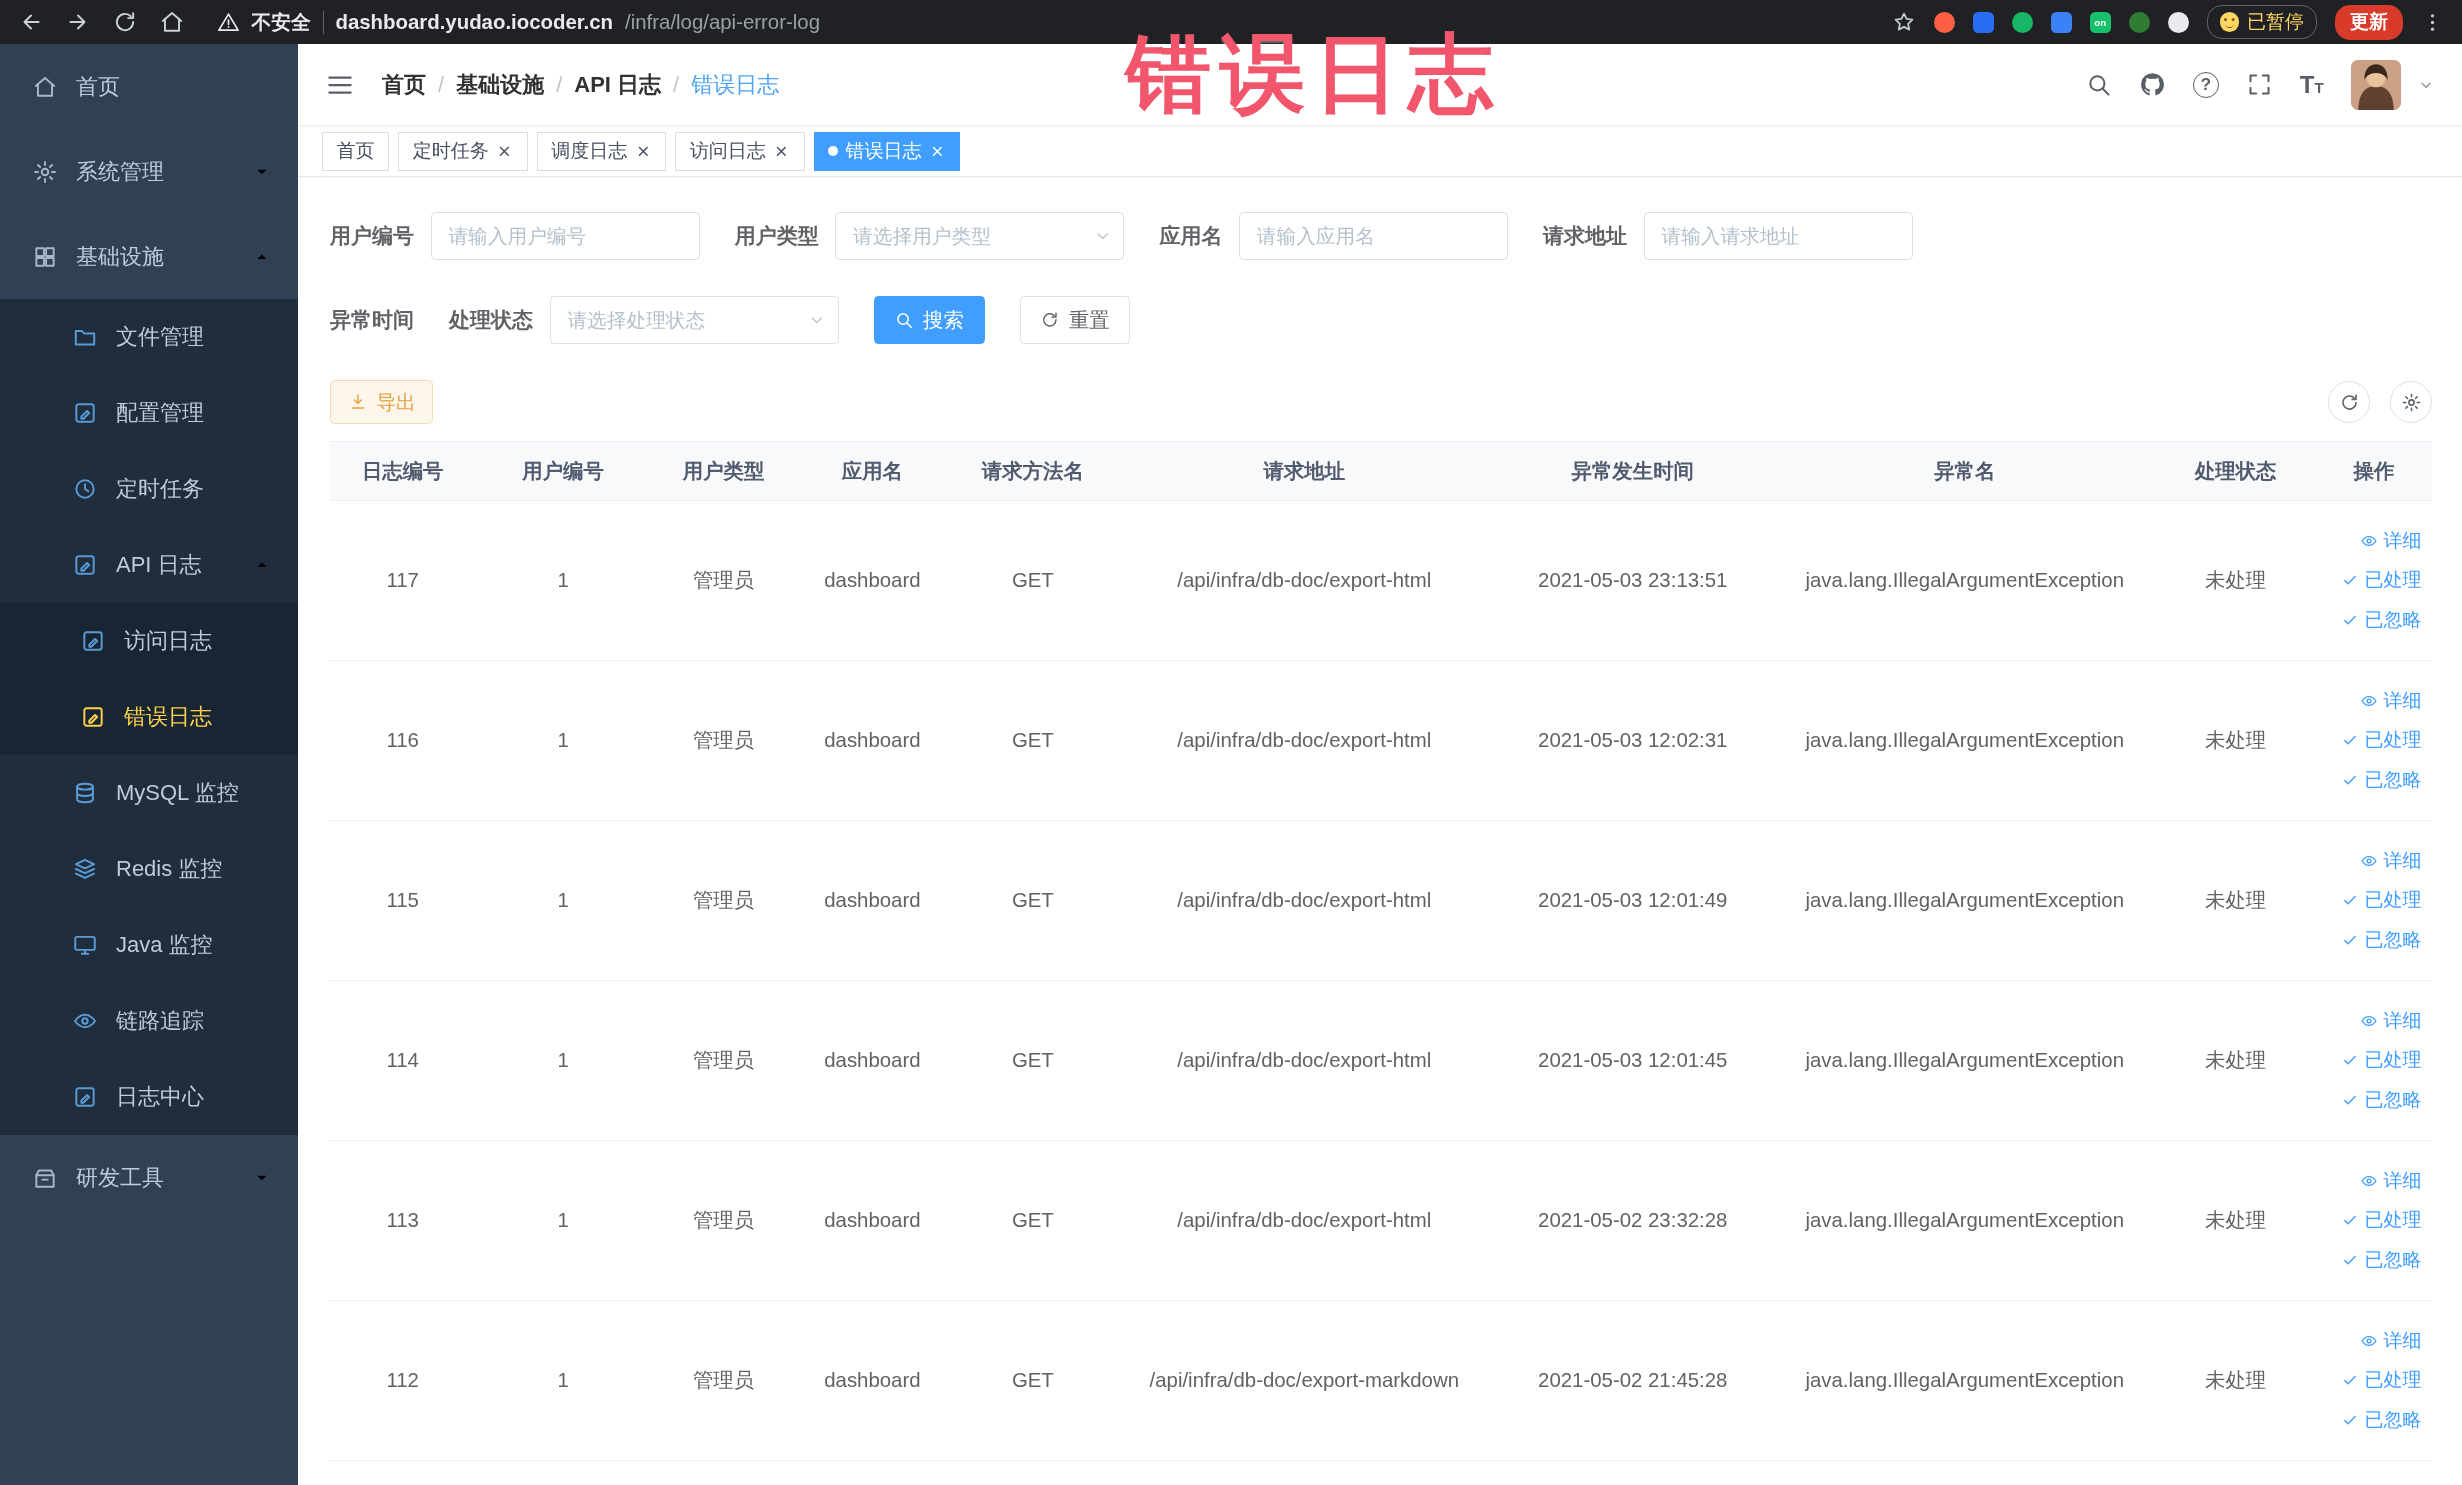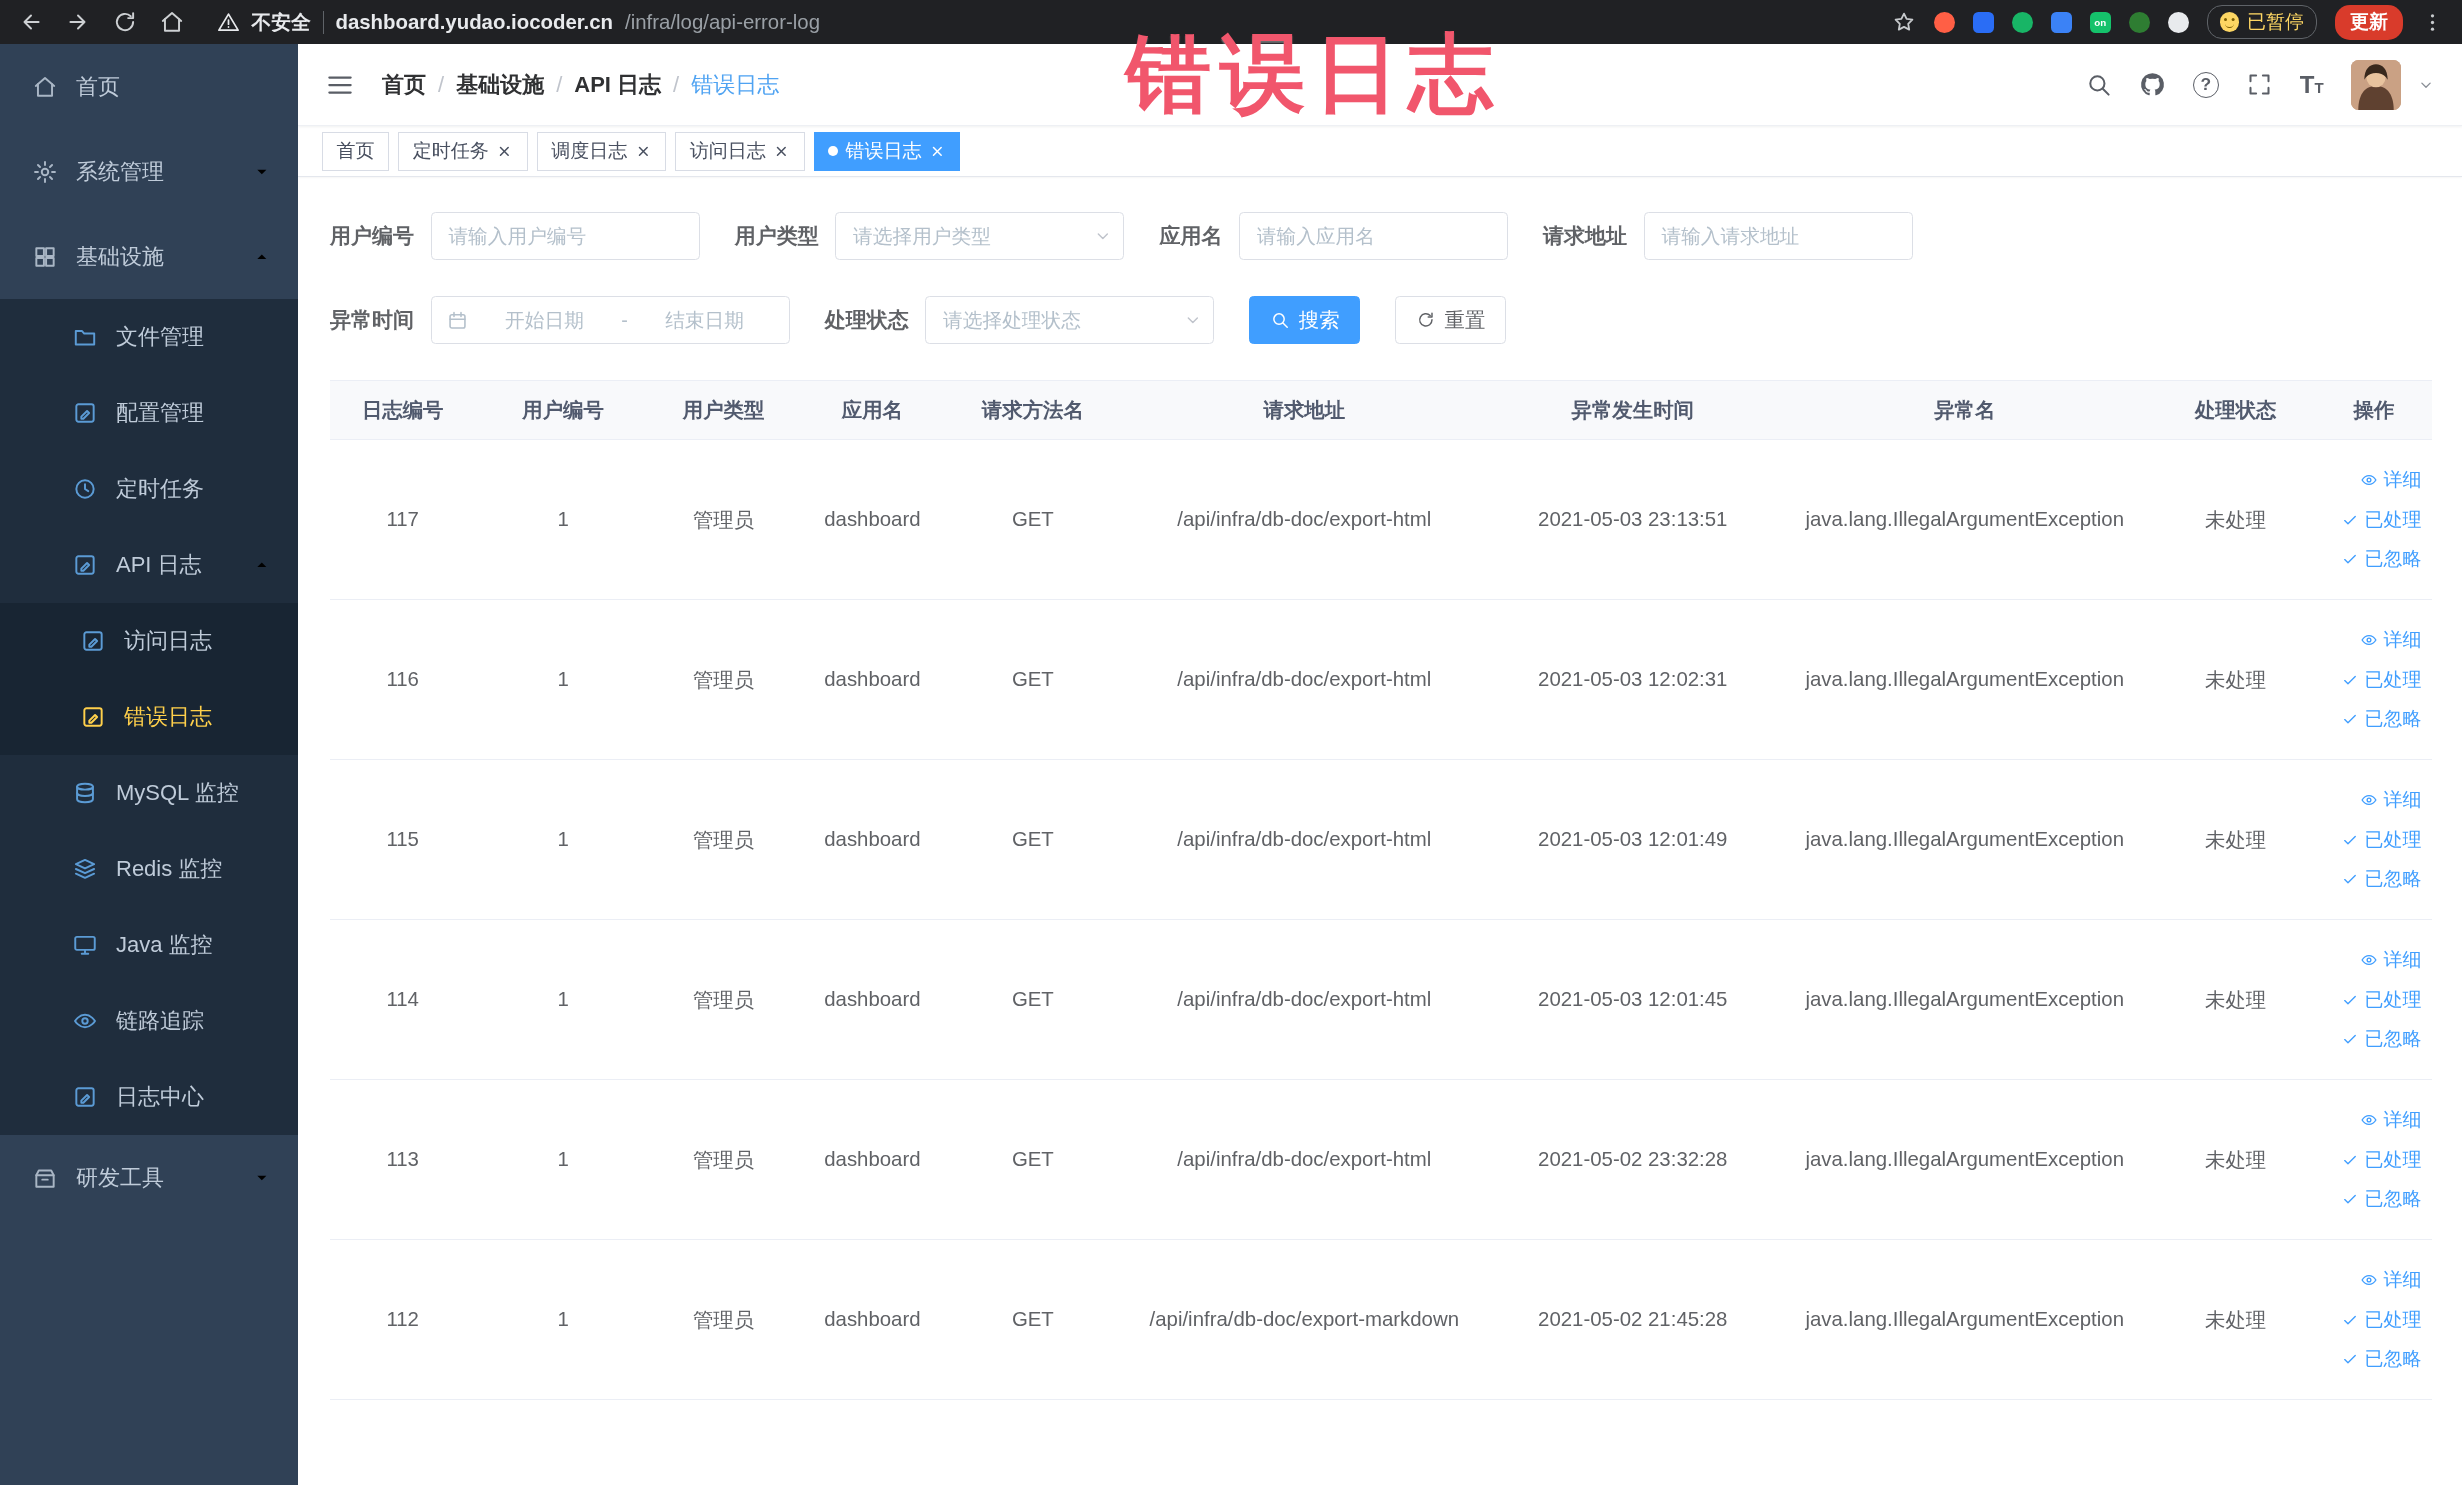--- a/index.html
+++ b/index.html
@@ -451,31 +451,20 @@
       </div>
       <div class="f-group">
         <span class="f-label">请求地址</span>
         <input class="el-input" placeholder="请输入请求地址" style="">
       </div>
     </div>
 
     <div class="filter-row">
       <div class="f-group">
         <span class="f-label">异常时间</span>
-        <span class="date-range">
-          <span class="icon cal">
-              <svg viewBox="0 0 24 24">
-                <rect x="3.5" y="5.5" width="17" height="15" rx="2"></rect>
-                <path d="M8 3v4.5M16 3v4.5M3.5 10.5h17"></path>
-              </svg>
-            </span>
-          <span class="dph">开始日期</span>
-          <span class="dsep">-</span>
-          <span class="dph">结束日期</span>
-        </span>
       </div>
       <div class="f-group">
         <span class="f-label">处理状态</span>
         <span class="el-select">
           <input class="el-input" readonly="" placeholder="请选择处理状态" style="">
           <span class="icon sel-chev">
               <svg viewBox="0 0 24 24">
                 <path d="M6.5 9.5L12 15l5.5-5.5"></path>
               </svg>
             </span>
@@ -494,20 +483,48 @@
         <span class="icon bi">
             <svg viewBox="0 0 24 24">
               <path d="M19.5 12a7.5 7.5 0 1 1-2.2-5.3"></path>
               <path d="M19.5 3.8v4.6h-4.6"></path>
             </svg>
           </span>
         <span>重置</span>
       </button>
     </div>
 
+    <div class="toolbar">
+      <button class="btn btn-warn">
+        <span class="icon bi">
+            <svg viewBox="0 0 24 24">
+              <path d="M12 4v9.5M7.8 9.8L12 14l4.2-4.2M5 19.5h14"></path>
+            </svg>
+          </span>
+        <span>导出</span>
+      </button>
+      <div class="tool-circles">
+        <span class="circle-btn">
+            <span class="icon">
+              <svg viewBox="0 0 24 24">
+                <path d="M19.5 12a7.5 7.5 0 1 1-2.2-5.3"></path>
+                <path d="M19.5 3.8v4.6h-4.6"></path>
+              </svg>
+            </span>
+          </span>
+        <span class="circle-btn">
+            <span class="icon">
+              <svg viewBox="0 0 24 24">
+                <circle cx="12" cy="12" r="3"></circle>
+                <path d="M12 2.8v2.7M12 18.5v2.7M2.8 12h2.7M18.5 12h2.7M5.5 5.5l1.9 1.9M16.6 16.6l1.9 1.9M18.5 5.5l-1.9 1.9M7.4 16.6l-1.9 1.9"></path>
+              </svg>
+            </span>
+          </span>
+      </div>
+    </div>
 
     <table id="tbl">
       <colgroup>
           <col style="width: 144px;">
           <col style="width: 174px;">
           <col style="width: 144px;">
           <col style="width: 151px;">
           <col style="width: 167px;">
           <col style="width: 371px;">
           <col style="width: 280px;">

